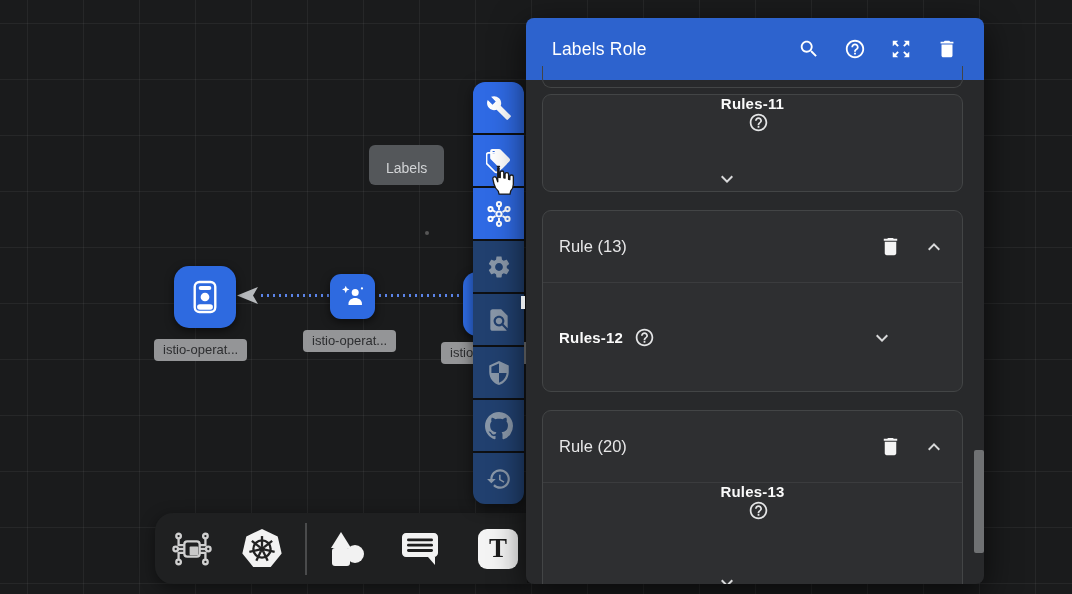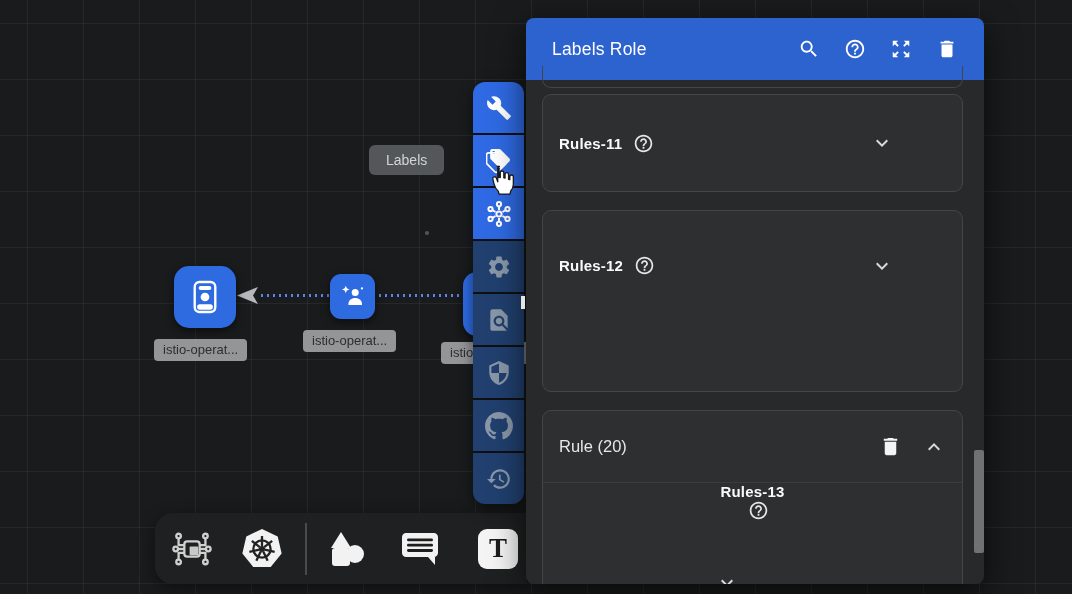--- a/index.html
+++ b/index.html
@@ -32,21 +32,21 @@
 
   .node-label {
     position:absolute; background:rgba(158,160,162,0.92); color:#2d2e30;
     font-size:13px; padding:3px 9px 4px; border-radius:4px; white-space:nowrap; z-index:3;
   }
   .node-label-1 { left:154px; top:339px; }
   .node-label-2 { left:303px; top:330px; }
   .node-label-3 { left:441px; top:342px; }
 
   .labels-tooltip {
-    position:absolute; left:369px; top:145px; height:30px; padding:0 17px;
+    position:absolute; left:369px; top:145px; height:40px; padding:8px 17px;
     background:#54575a; border-radius:6px; color:#d2d4d6; font-size:14px;
     line-height:30px; z-index:25;
   }
 
   
   .side-toolbar {
     position:absolute; left:473px; top:82px; width:51px; z-index:30;
     background:#0e1013; border-radius:12px; overflow:hidden;
     box-shadow:0 4px 14px rgba(0,0,0,.5);
   }
@@ -98,21 +98,21 @@
   .card-2 { top:130px; height:182px; }
   .card-3 { top:330px; height:200px; }
 
   .rule-header { height:72px; display:flex; align-items:center; padding:0 16px; border-bottom:1px solid #3b3c3e; }
   .rule-title { font-size:16.5px; color:#e7e7e8; }
   .flex-spacer { flex:1; }
   .row-trash { color:#f4f4f4; margin-right:20px; display:flex; }
   .chev { color:#d8d9da; display:flex; }
   .sub-row { display:flex; align-items:center; padding:0 16px; }
   .sub-row .chev { margin-right:52px; }
-  .card-1 .sub-row { height:96px; }
+  .card-1 .sub-row { height:96px;flex-direction:column; }
   .card-2 .sub-row { height:109px; }
   .card-3 .sub-row { height:112px;flex-direction:column; }
   .sub-label { font-size:15px; font-weight:700; color:#fafafa; letter-spacing:.2px; }
   .help-circle { color:#e4e5e6; margin-left:11px; display:flex; }
 
   .scroll-thumb { position:absolute; left:448px; top:370px; width:10px; height:103px; background:#6f7173; border-radius:2px; z-index:6; }
 </style>
 </head>
 <body>
 
@@ -306,20 +306,34 @@
         <span class="flex-spacer"></span>
         <span class="chev">
           <svg width="24" height="24" viewBox="0 0 24 24" fill="currentColor">
               <path d="M7.41 8.59 12 13.17l4.59-4.58L18 10l-6 6-6-6z"></path>
             </svg>
         </span>
       </div>
     </div>
 
     <div class="card card-2">
+      <div class="rule-header">
+        <span class="rule-title">Rule (13)</span>
+        <span class="flex-spacer"></span>
+        <span class="row-trash">
+          <svg width="23" height="23" viewBox="0 0 24 24" fill="currentColor">
+              <path d="M6 19c0 1.1.9 2 2 2h8c1.1 0 2-.9 2-2V7H6v12zM19 4h-3.5l-1-1h-5l-1 1H5v2h14V4z"></path>
+            </svg>
+        </span>
+        <span class="chev">
+          <svg width="24" height="24" viewBox="0 0 24 24" fill="currentColor">
+              <path d="M7.41 15.41 12 10.83l4.59 4.58L18 14l-6-6-6 6z"></path>
+            </svg>
+        </span>
+      </div>
       <div class="sub-row">
         <span class="sub-label">Rules-12</span>
         <span class="help-circle">
           <svg width="21" height="21" viewBox="0 0 24 24" fill="currentColor">
               <path d="M11 18h2v-2h-2v2zm1-16C6.48 2 2 6.48 2 12s4.48 10 10 10 10-4.48 10-10S17.52 2 12 2zm0 18c-4.41 0-8-3.59-8-8s3.59-8 8-8 8 3.59 8 8-3.59 8-8 8zm0-14c-2.21 0-4 1.79-4 4h2c0-1.1.9-2 2-2s2 .9 2 2c0 2-3 1.75-3 5h2c0-2.25 3-2.5 3-5 0-2.21-1.79-4-4-4z"></path>
             </svg>
         </span>
         <span class="flex-spacer"></span>
         <span class="chev">
           <svg width="24" height="24" viewBox="0 0 24 24" fill="currentColor">

